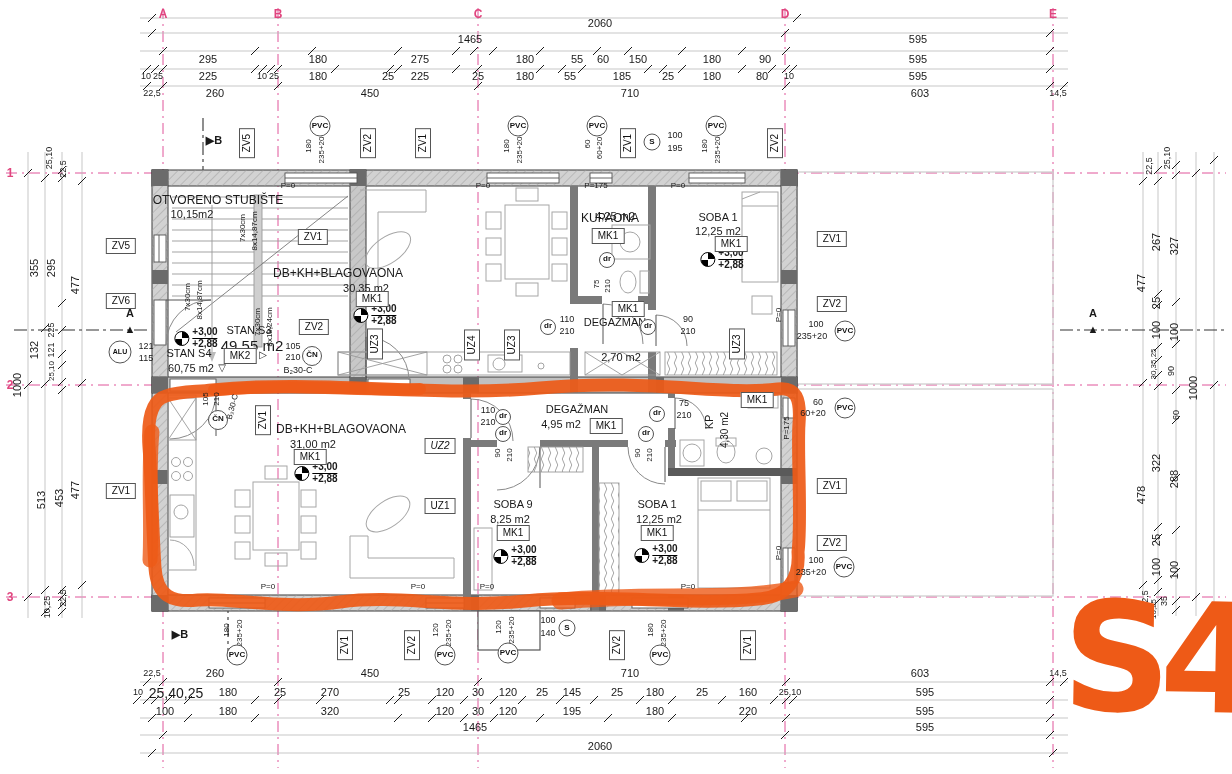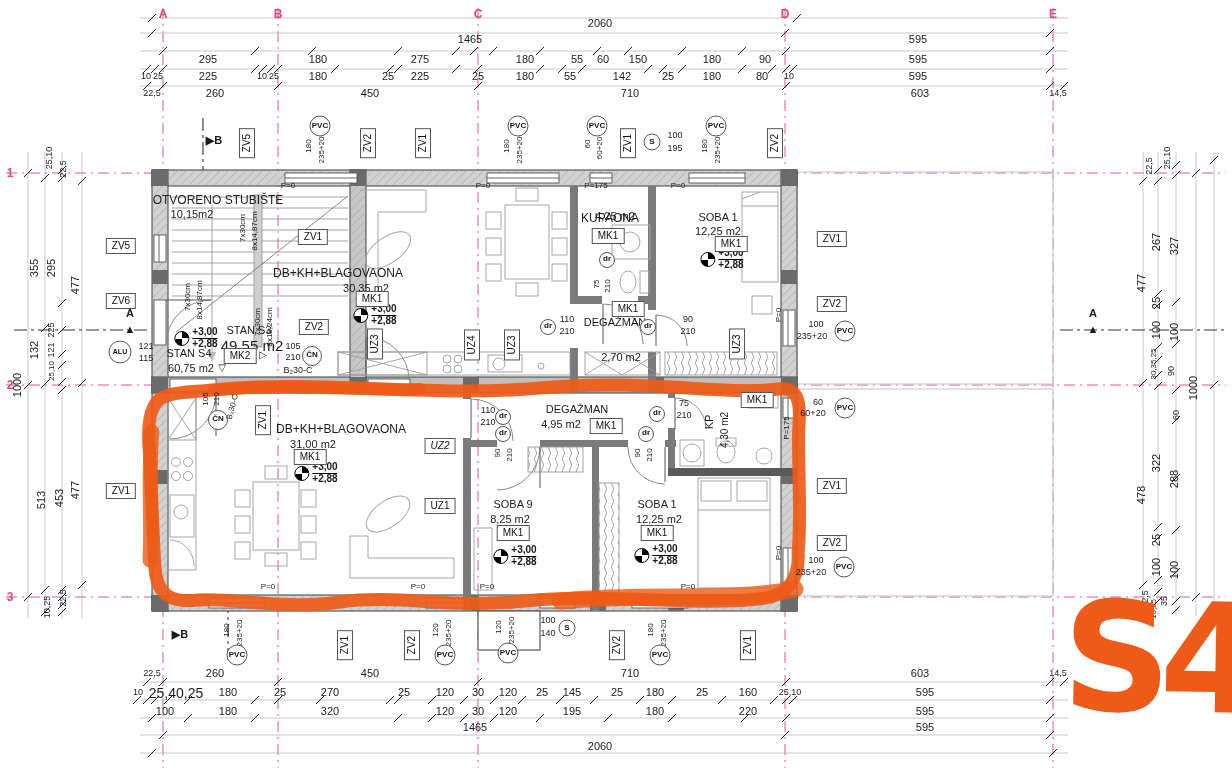--- a/index.html
+++ b/index.html
@@ -485,21 +485,21 @@
       <div class="lb" style="font-size: 9px; left: 158px; top: 77px; transform: translate(-50%, -50%);">25</div>
       <div class="lb" style="font-size: 11px; left: 208px; top: 77px; transform: translate(-50%, -50%);">225</div>
       <div class="lb" style="font-size: 9px; left: 262px; top: 77px; transform: translate(-50%, -50%);">10</div>
       <div class="lb" style="font-size: 9px; left: 274px; top: 77px; transform: translate(-50%, -50%);">25</div>
       <div class="lb" style="font-size: 11px; left: 318px; top: 77px; transform: translate(-50%, -50%);">180</div>
       <div class="lb" style="font-size: 11px; left: 388px; top: 77px; transform: translate(-50%, -50%);">25</div>
       <div class="lb" style="font-size: 11px; left: 420px; top: 77px; transform: translate(-50%, -50%);">225</div>
       <div class="lb" style="font-size: 11px; left: 478px; top: 77px; transform: translate(-50%, -50%);">25</div>
       <div class="lb" style="font-size: 11px; left: 525px; top: 77px; transform: translate(-50%, -50%);">180</div>
       <div class="lb" style="font-size: 11px; left: 570px; top: 77px; transform: translate(-50%, -50%);">55</div>
-      <div class="lb" style="font-size: 11px; left: 622px; top: 77px; transform: translate(-50%, -50%);">142</div>
+      <div class="lb" style="font-size: 11px; left: 622px; top: 77px; transform: translate(-50%, -50%);">185</div>
       <div class="lb" style="font-size: 11px; left: 668px; top: 77px; transform: translate(-50%, -50%);">25</div>
       <div class="lb" style="font-size: 11px; left: 712px; top: 77px; transform: translate(-50%, -50%);">180</div>
       <div class="lb" style="font-size: 11px; left: 762px; top: 77px; transform: translate(-50%, -50%);">80</div>
       <div class="lb" style="font-size: 9px; left: 789px; top: 77px; transform: translate(-50%, -50%);">10</div>
       <div class="lb" style="font-size: 11px; left: 918px; top: 77px; transform: translate(-50%, -50%);">595</div>
       <div class="lb" style="font-size: 9px; left: 152px; top: 94px; transform: translate(-50%, -50%);">22,5</div>
       <div class="lb" style="font-size: 11px; left: 215px; top: 94px; transform: translate(-50%, -50%);">260</div>
       <div class="lb" style="font-size: 11px; left: 370px; top: 94px; transform: translate(-50%, -50%);">450</div>
       <div class="lb" style="font-size: 11px; left: 630px; top: 94px; transform: translate(-50%, -50%);">710</div>
       <div class="lb" style="font-size: 11px; left: 920px; top: 94px; transform: translate(-50%, -50%);">603</div>

